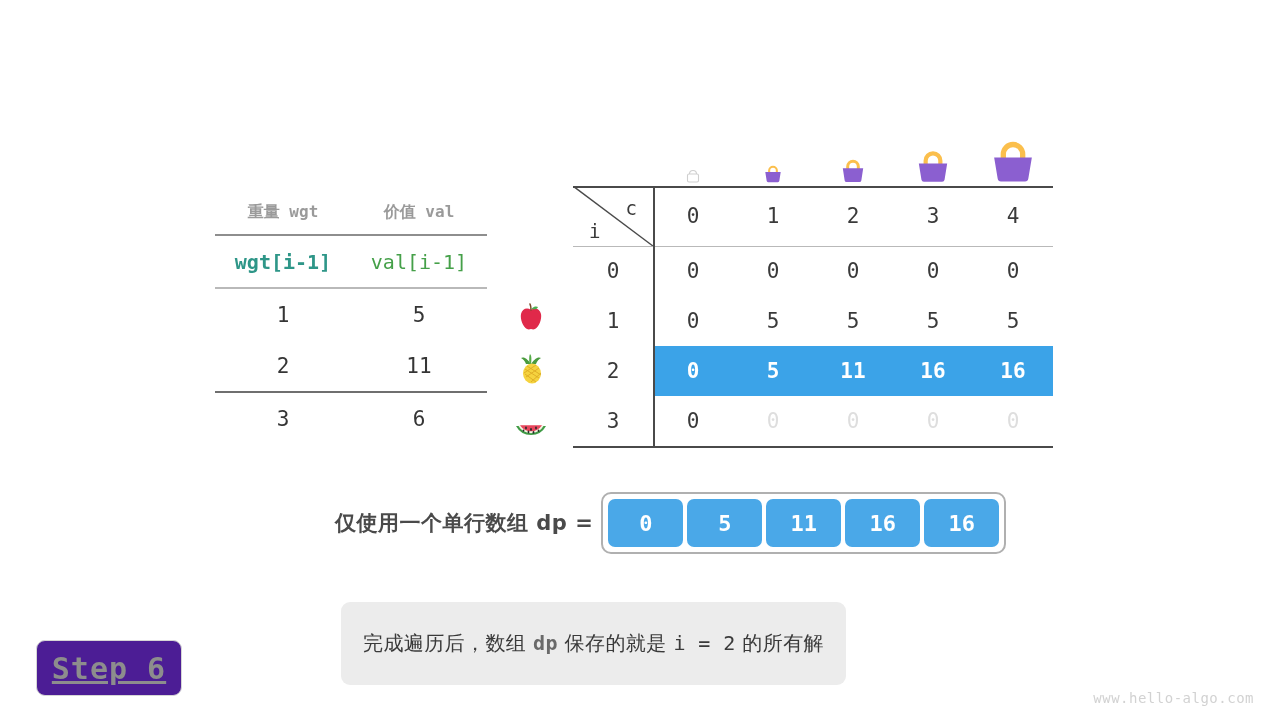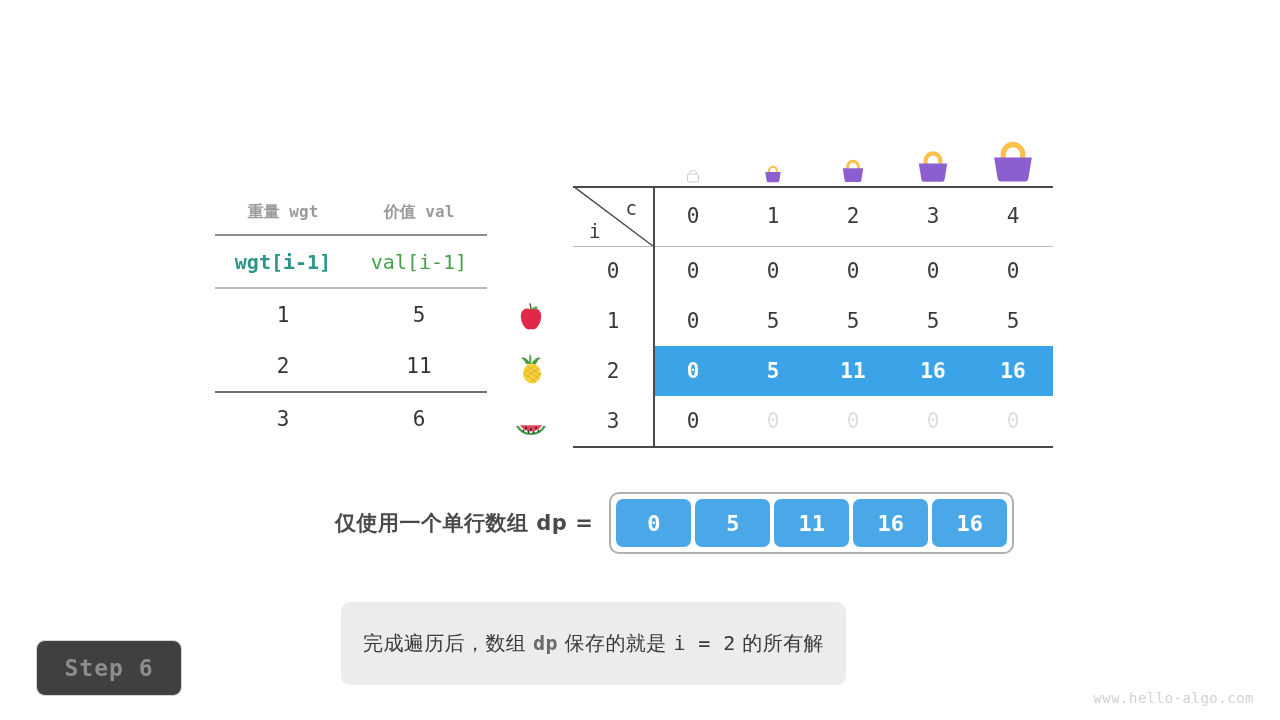--- a/index.html
+++ b/index.html
@@ -159,21 +159,21 @@
     position: absolute;
     left: 335px;
     top: 492px;
     display: flex;
     align-items: center;
   }
   #dp-array-label {
     font-size: 21px;
     font-weight: bold;
     color: #4a4a4a;
-    margin-right: 16px;
+    margin-right: 8px;
     white-space: nowrap;
     letter-spacing: 0.5px;
   }
   #dp-array-box {
     border: 2px solid #b0b0b0;
     border-radius: 10px;
     padding: 5px;
     display: flex;
     gap: 4px;
     background: #ffffff;
@@ -216,29 +216,30 @@
 
   
   #step-badge {
     position: absolute;
     left: 36px;
     top: 640px;
     width: 144px;
     height: 54px;
     border: 1.5px solid #d6d6d6;
     border-radius: 9px;
-    background: #404040;
+    background: #4c1d95;
     display: flex;
     align-items: center;
     justify-content: center;
     font-family: "DejaVu Sans Mono", "Liberation Mono", monospace;
-    font-size: 23px;
+    font-size: 30px;
     font-weight: bold;
     color: #8d8d8d;
     letter-spacing: 1px;
+    text-decoration: underline;
   }
 
   
   #watermark {
     position: absolute;
     right: 26px;
     bottom: 14px;
     font-family: "DejaVu Sans Mono", "Liberation Mono", monospace;
     font-size: 14px;
     color: #d2d2d2;

